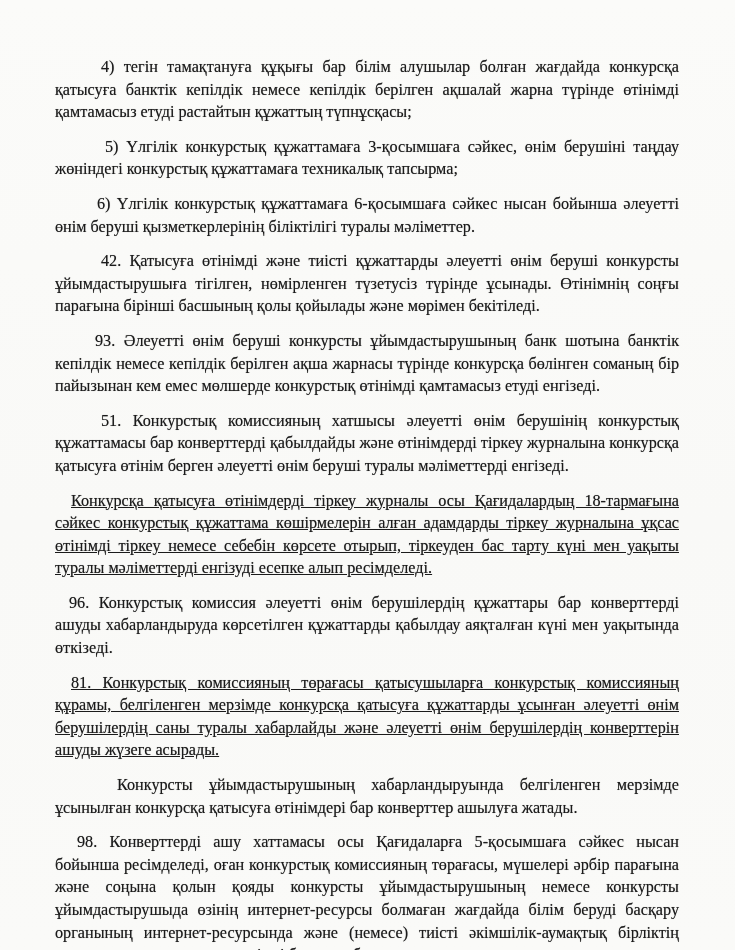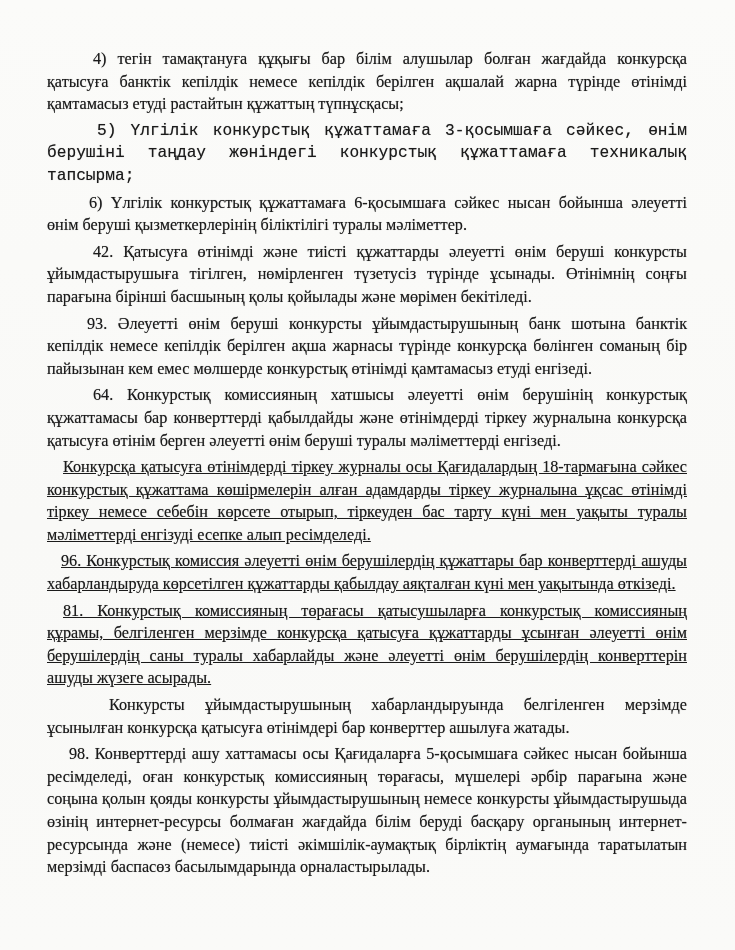--- a/index.html
+++ b/index.html
@@ -19,43 +19,43 @@
     padding: 44px 44px 20px 43px;
     background: linear-gradient(180deg, #fbfbf9 0%, #f9f9f7 55%, #fafaf8 100%);
     font-family: "Liberation Serif", "DejaVu Serif", serif;
     font-size: 16.2px;
     line-height: 22.6px;
     color: #1b1b1b;
     text-align: justify;
     text-shadow: 0 0 0.7px rgba(20,20,20,0.55);
   }
   .page p {
-    margin: 4px;
+    margin: 12px;
     padding: 0;
   }
   
   .i46 { text-indent: 46px; }
-  .i50 { text-indent: 50px; font-family: Liberation Mono, monospace; }
+  .i50 { text-indent: 50px; }
   .i42 { text-indent: 42px; }
   .i30 { text-indent: 30px; }
   .i40 { text-indent: 40px; }
   .i16 { text-indent: 16px; text-decoration: underline; }
   .i26 { text-indent: 26px; }
-  .i14 { text-indent: 14px; text-decoration: underline; }
+  .i14 { text-indent: 14px; }
   .i62 { text-indent: 62px; }
   .i22 { text-indent: 22px; }
 </style>
 </head>
 <body>
 
 <div class="page">
   <p class="i46">4) тегін тамақтануға құқығы бар білім алушылар болған жағдайда конкурсқа қатысуға банктік кепілдік немесе кепілдік берілген ақшалай жарна түрінде өтінімді қамтамасыз етуді растайтын құжаттың түпнұсқасы;</p>
   <p class="i50">5) Үлгілік конкурстық құжаттамаға 3-қосымшаға сәйкес, өнім берушіні таңдау жөніндегі конкурстық құжаттамаға техникалық тапсырма;</p>
   <p class="i42">6) Үлгілік конкурстық құжаттамаға 6-қосымшаға сәйкес нысан бойынша әлеуетті өнім беруші қызметкерлерінің біліктілігі туралы мәліметтер.</p>
   <p class="i46">42. Қатысуға өтінімді және тиісті құжаттарды әлеуетті өнім беруші конкурсты ұйымдастырушыға тігілген, нөмірленген түзетусіз түрінде ұсынады. Өтінімнің соңғы парағына бірінші басшының қолы қойылады және мөрімен бекітіледі.</p>
   <p class="i40">93. Әлеуетті өнім беруші конкурсты ұйымдастырушының банк шотына банктік кепілдік немесе кепілдік берілген ақша жарнасы түрінде конкурсқа бөлінген соманың бір пайызынан кем емес мөлшерде конкурстық өтінімді қамтамасыз етуді енгізеді.</p>
-  <p class="i46">64. Конкурстық комиссияның хатшысы әлеуетті өнім берушінің конкурстық құжаттамасы бар конверттерді қабылдайды және өтінімдерді тіркеу журналына конкурсқа қатысуға өтінім берген әлеуетті өнім беруші туралы мәліметтерді енгізеді.</p>
+  <p class="i46">51. Конкурстық комиссияның хатшысы әлеуетті өнім берушінің конкурстық құжаттамасы бар конверттерді қабылдайды және өтінімдерді тіркеу журналына конкурсқа қатысуға өтінім берген әлеуетті өнім беруші туралы мәліметтерді енгізеді.</p>
   <p class="i16">Конкурсқа қатысуға өтінімдерді тіркеу журналы осы Қағидалардың 18-тармағына сәйкес конкурстық құжаттама көшірмелерін алған адамдарды тіркеу журналына ұқсас өтінімді тіркеу немесе себебін көрсете отырып, тіркеуден бас тарту күні мен уақыты туралы мәліметтерді енгізуді есепке алып ресімделеді.</p>
   <p class="i14">96. Конкурстық комиссия әлеуетті өнім берушілердің құжаттары бар конверттерді ашуды хабарландыруда көрсетілген құжаттарды қабылдау аяқталған күні мен уақытында өткізеді.</p>
   <p class="i16">81. Конкурстық комиссияның төрағасы қатысушыларға конкурстық комиссияның құрамы, белгіленген мерзімде конкурсқа қатысуға құжаттарды ұсынған әлеуетті өнім берушілердің саны туралы хабарлайды және әлеуетті өнім берушілердің конверттерін ашуды жүзеге асырады.</p>
   <p class="i62">Конкурсты ұйымдастырушының хабарландыруында белгіленген мерзімде ұсынылған конкурсқа қатысуға өтінімдері бар конверттер ашылуға жатады.</p>
   <p class="i22">98. Конверттерді ашу хаттамасы осы Қағидаларға 5-қосымшаға сәйкес нысан бойынша ресімделеді, оған конкурстық комиссияның төрағасы, мүшелері әрбір парағына және соңына қолын қояды конкурсты ұйымдастырушының немесе конкурсты ұйымдастырушыда өзінің интернет-ресурсы болмаған жағдайда білім беруді басқару органының интернет-ресурсында және (немесе) тиісті әкімшілік-аумақтық бірліктің аумағында таратылатын мерзімді баспасөз басылымдарында орналастырылады.</p>
 </div>
 
 </body></html>

